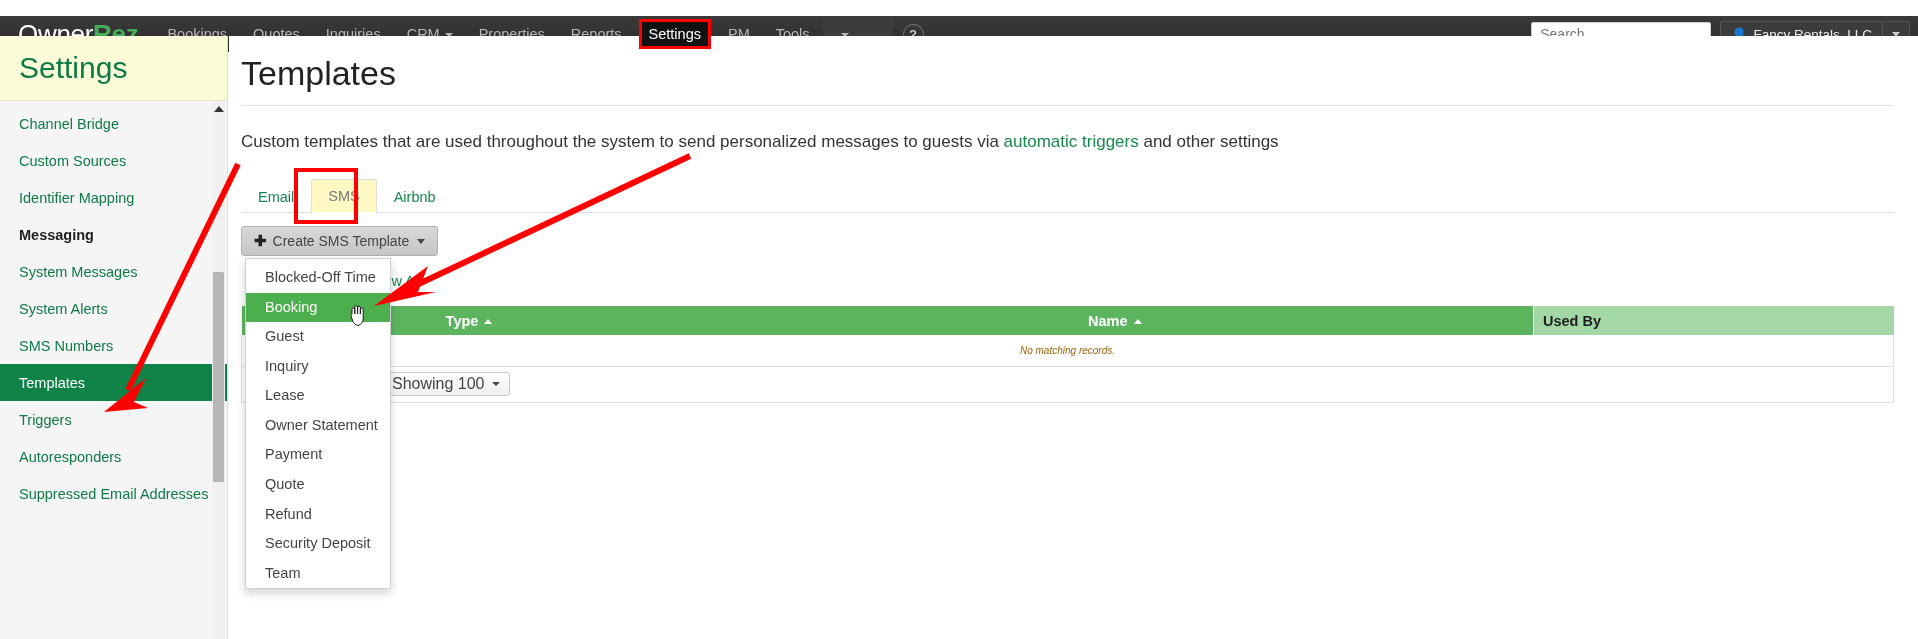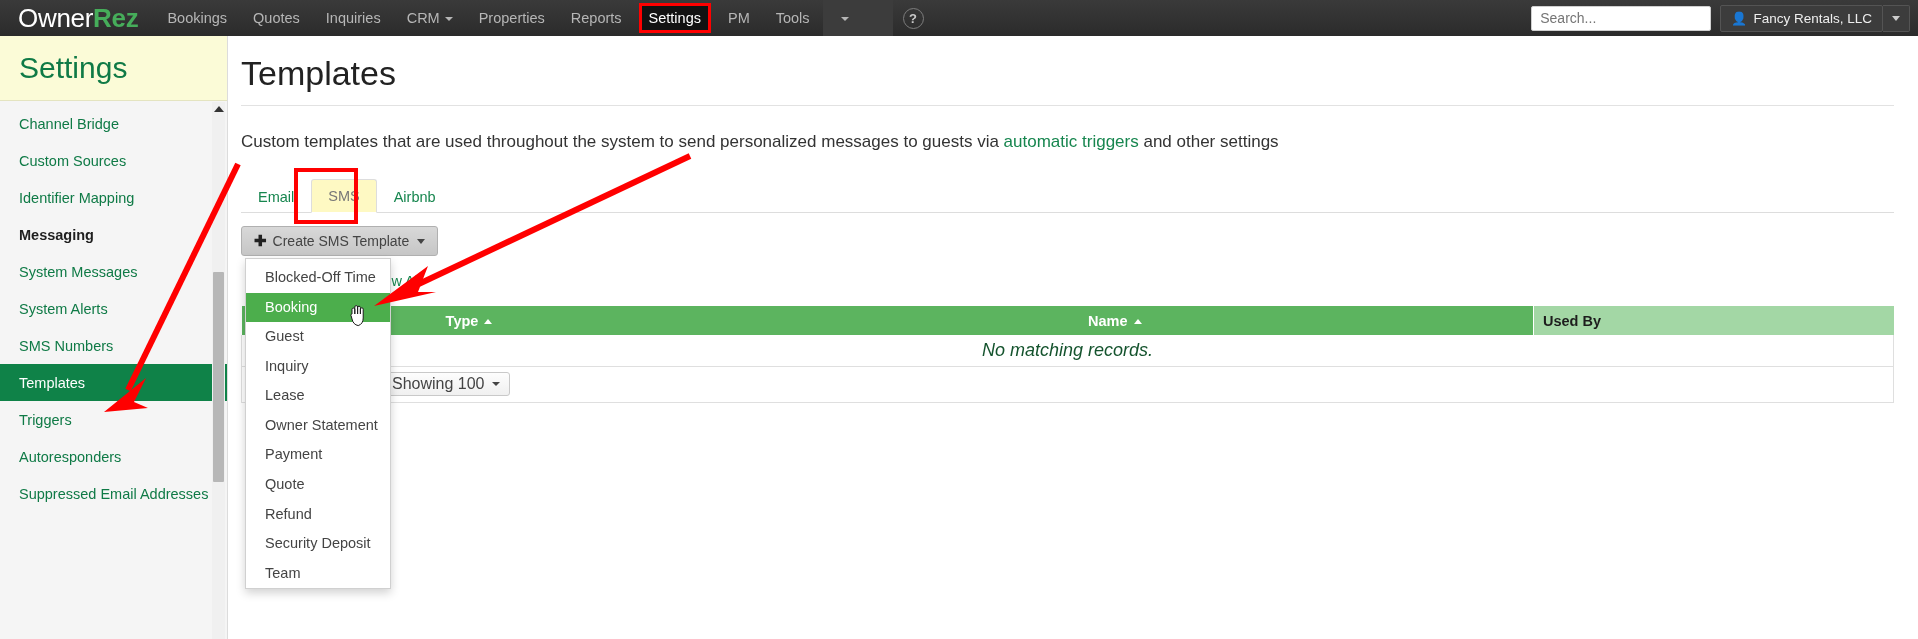--- a/index.html
+++ b/index.html
@@ -5,21 +5,21 @@
   * { box-sizing: border-box; margin: 0; padding: 0; }
   html, body {
     width: 1918px; height: 639px;
     font-family: "Liberation Sans", sans-serif;
     background: #ffffff;
     overflow: hidden;
   }
 
   
   .topnav {
-    position: absolute; top: 0; left: 0; width: 1918px; height: 36px;
+    position: absolute; top: 16px; left: 0; width: 1918px; height: 36px;
     background: linear-gradient(#3a3a3a, #2b2b2b);
     display: flex; align-items: center;
   }
   .brand {
     color: #ffffff; font-size: 26px; font-weight: 400;
     padding: 0 16px 0 18px; letter-spacing: -0.3px; white-space: nowrap;
   }
   .brand .rez { color: #46ad5a; font-weight: 700; }
   .navitems { display: flex; align-items: center; height: 36px; }
   .navitem {
@@ -193,21 +193,21 @@
   table.grid thead th.usedby {
     background: #a3d7a5; color: #1d1d1d; text-align: left; padding-left: 9px;
     border-left: 1px solid #fff;
   }
   table.grid thead th .sortcaret {
     display: inline-block; width: 0; height: 0; margin-left: 6px;
     border-left: 4px solid transparent; border-right: 4px solid transparent;
     border-bottom: 5px solid #ffffff; vertical-align: middle;
   }
   table.grid tbody td {
-    height: 31px; font-size: 18px; color: #14532d; font-style: italic;
+    height: 31px; font-size: 10px; color: #a16207; font-style: italic;
     text-align: center; border: 1px solid #dfdfdf; border-top: none;
     background: #fff;
   }
   .tablefooter {
     border: 1px solid #dfdfdf; border-top: none; height: 36px;
     display: flex; align-items: center; padding-left: 10px; background: #fff;
   }
   .btn-showing {
     display: inline-flex; align-items: center; height: 24px;
     background: linear-gradient(#fdfdfd, #f0f0f0); border: 1px solid #c9c9c9;

